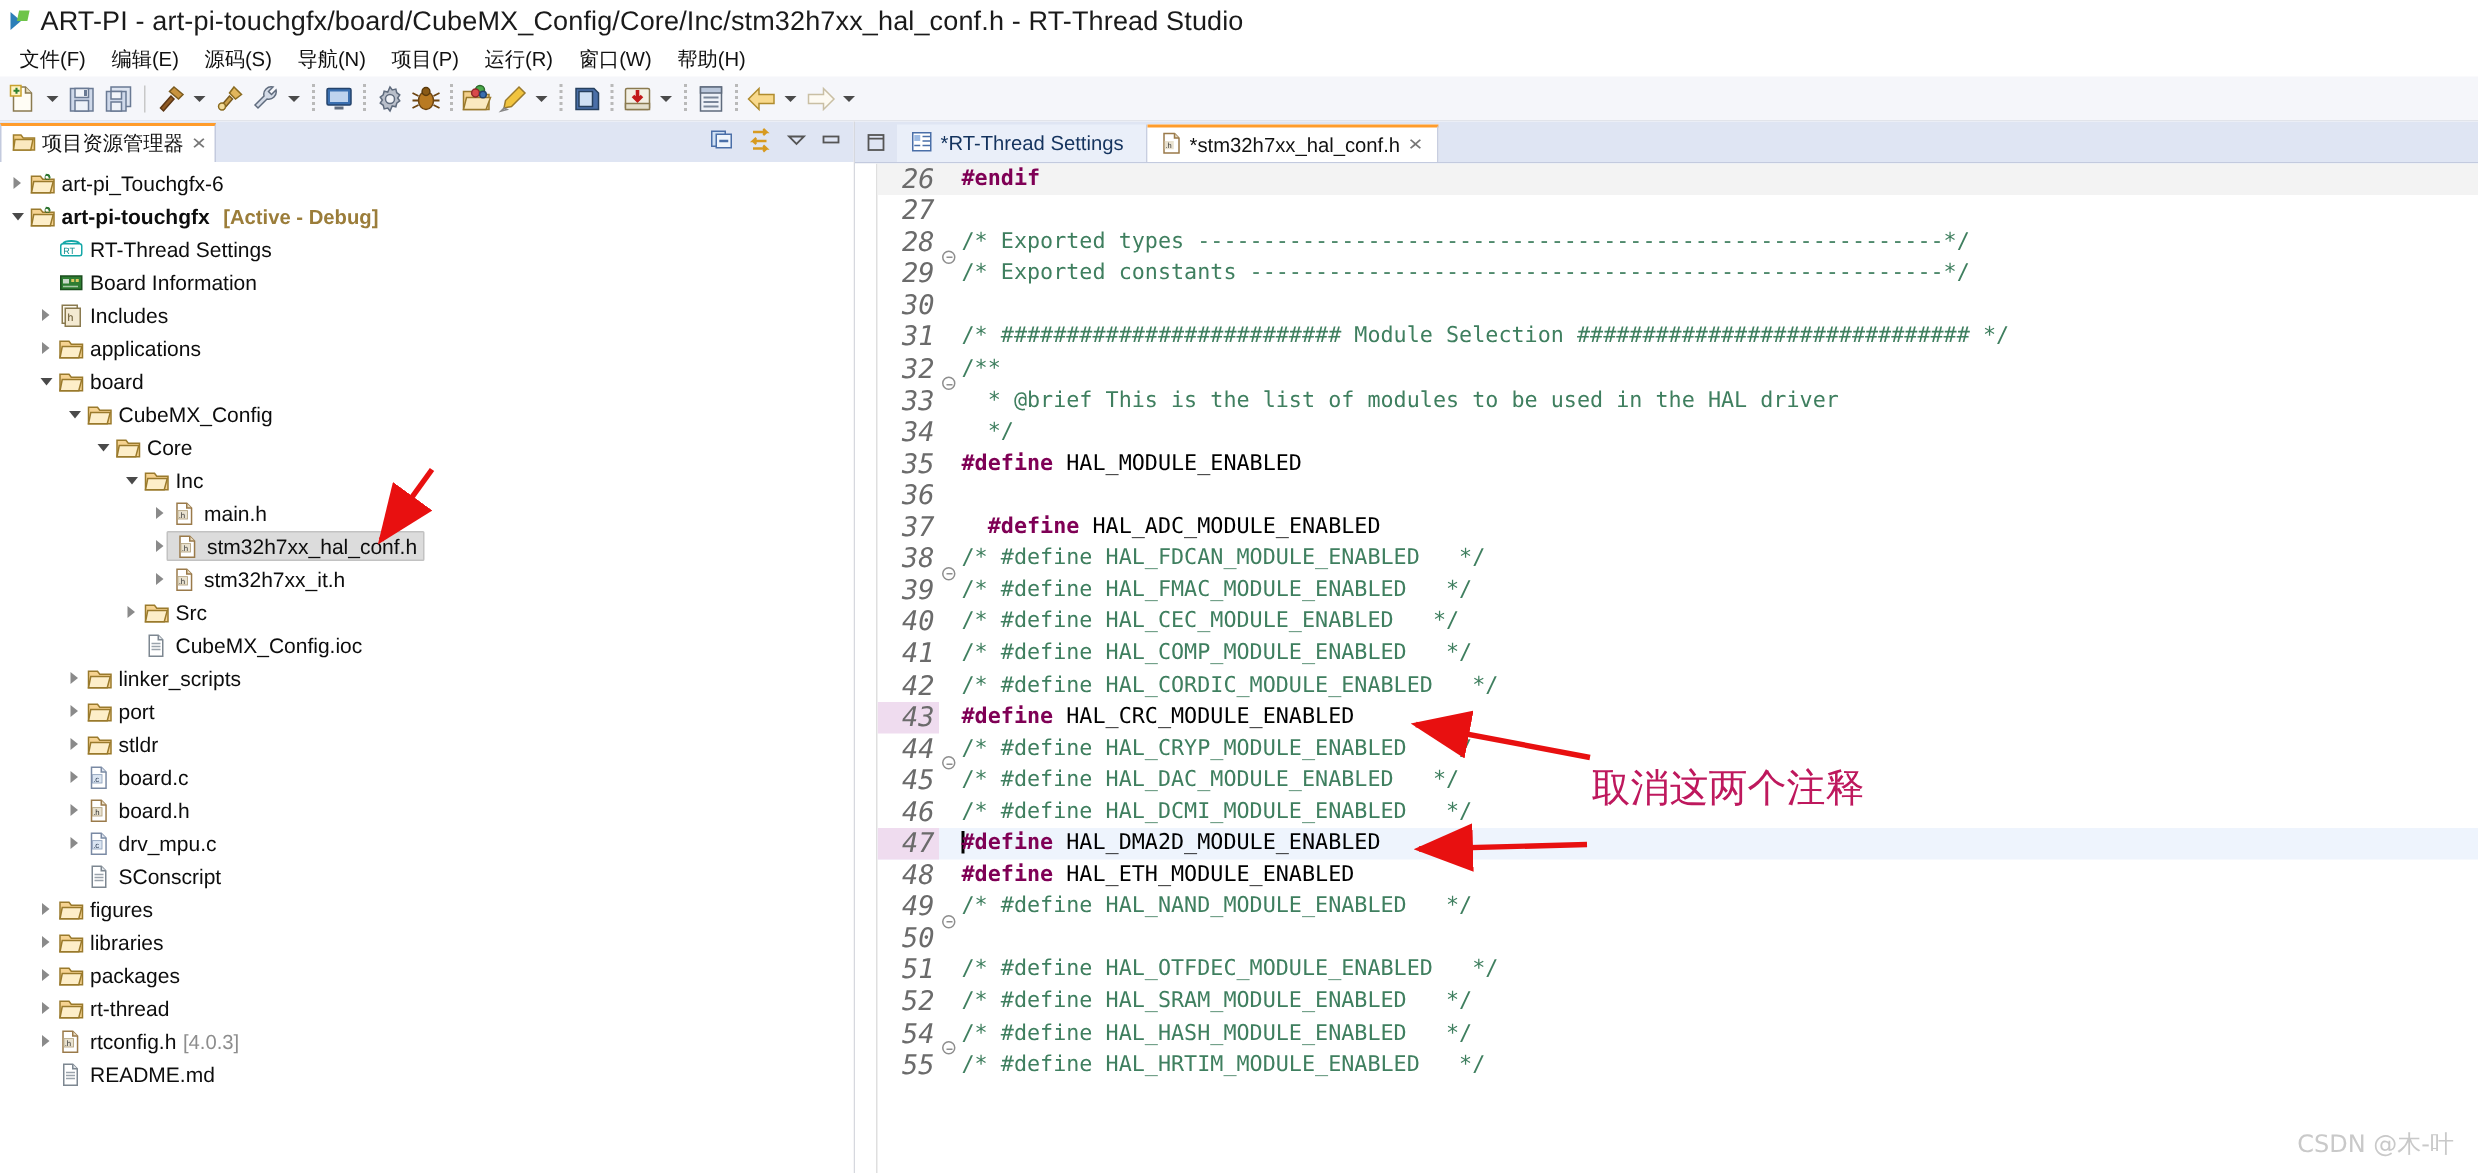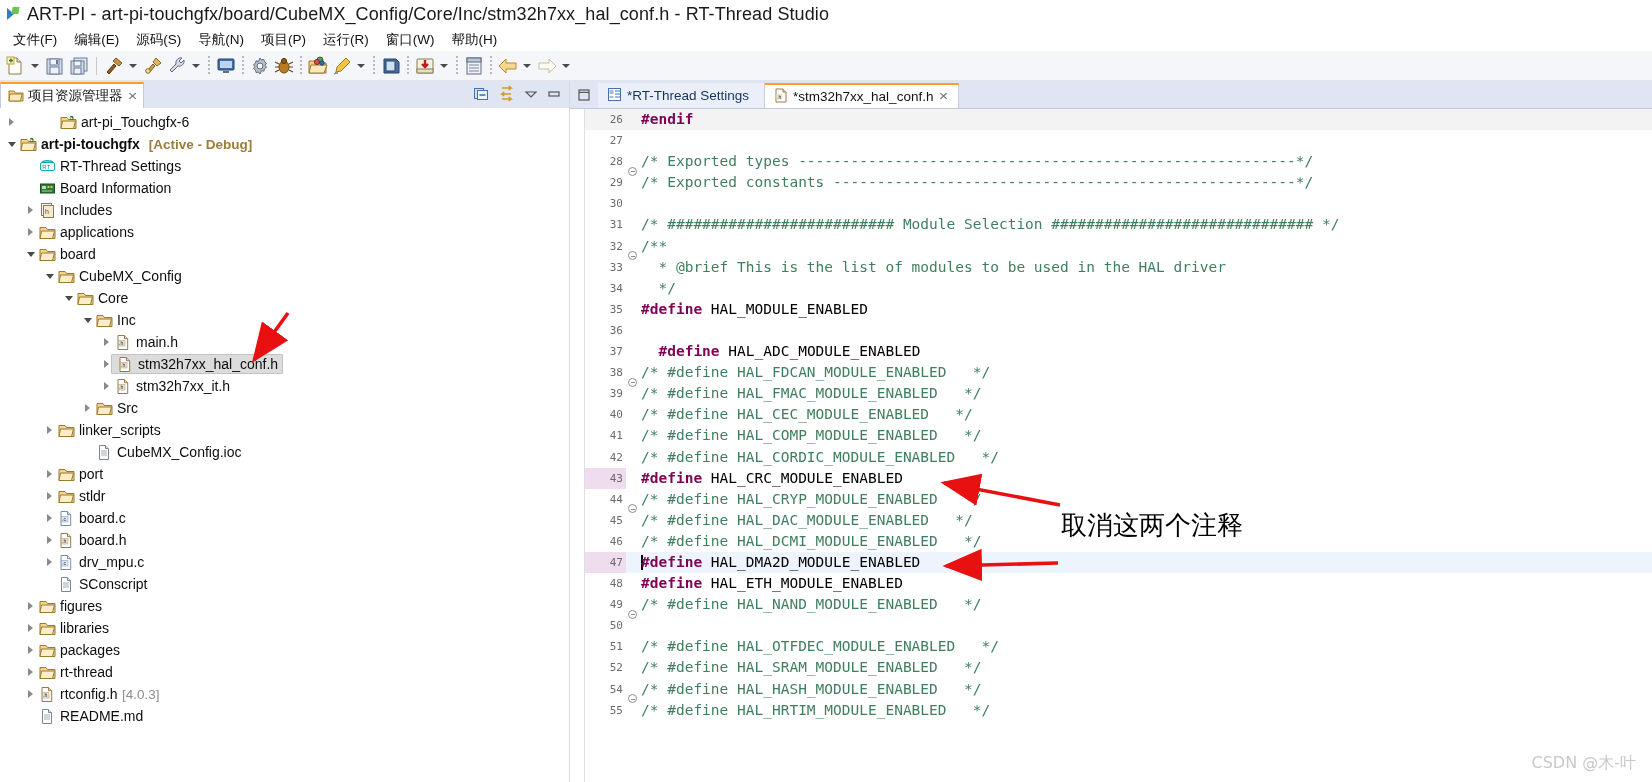--- a/index.html
+++ b/index.html
@@ -118,21 +118,21 @@
     width: 569px;
     flex: none;
     display: flex;
     flex-direction: column;
     background: #fff;
     border-right: 1px solid #d6d8de;
   }
   #explorer-tabbar {
     height: 27px;
     display: flex;
-    align-items: flex-end;
+    align-items: center;
     background: #dfe5f3;
     position: relative;
   }
   #explorer-tab {
     display: flex;
     align-items: center;
     height: 26px;
     padding: 0 6px 0 7px;
     background: #ffffff;
     border-top: 2px solid #ff9c2b;
@@ -286,23 +286,24 @@
     white-space: pre;
   }
   .cline.changed-hl .lnum { background: #efdcef; }
   .cline.caret-line { background: #eef4fd; }
   .cline.marked { background: #f3f3f3; }
   .lnum {
     width: 38px;
     text-align: right;
     padding-right: 3px;
     color: #6b6b6b;
-    font-size: 11px;
+    font-size: 18px;
     flex: none;
     font-family: "DejaVu Sans Mono", "Liberation Mono", monospace;
+    font-style: italic;
   }
   .fold {
     width: 13px;
     flex: none;
     text-align: center;
     color: #808080;
     font-size: 11px;
     position: relative;
   }
   .fold.has-fold::after {
@@ -331,21 +332,21 @@
   #overlay {
     position: absolute;
     left: 0; top: 0;
     width: 1652px; height: 782px;
     pointer-events: none;
   }
   #annot-text {
     position: absolute;
     left: 1061px;
     top: 508px;
-    color: #000000;
+    color: #be185d;
     font-size: 26px;
     font-family: "DejaVu Sans", sans-serif;
     white-space: nowrap;
   }
   #watermark {
     position: absolute;
     right: 16px;
     bottom: 8px;
     color: #c9c9c9;
     font-size: 16px;
@@ -568,21 +569,21 @@
         </span>
         <span>
           <svg width="14" height="14" viewBox="0 0 14 14">
             <rect x="2" y="5" width="10" height="4" fill="none" stroke="#555" stroke-width="1.2"></rect>
           </svg>
         </span>
       </div>
     </div>
 
     <div id="tree">
-        <div class="row" style="padding-left: 4px; gap: 40px;">
+        <div class="row" style="padding-left: 4px;">
           <span class="twisty collapsed">
             <i></i>
           </span>
           <span style="display: flex; align-items: center;">
             <span class="ticon">
               <svg width="17" height="17" viewBox="0 0 17 17">
                 <path d="M1 3.5h6l1.5 2H16v9H1z" fill="#f6d391" stroke="#9a7a2c"></path>
                 <path d="M2.5 7h13l-2 7.5H1z" fill="#fdeec9" stroke="#9a7a2c"></path>
                 <path d="M10.5 2.5c1.6 0 2.6 1 2.6 2.3" fill="none" stroke="#2e7d32" stroke-width="1.3"></path>
                 <text x="9.5" y="6.2" font-size="5.5" fill="#2b6a2b" font-family="Liberation Sans, sans-serif">C</text>
@@ -776,45 +777,45 @@
           <span style="display: flex; align-items: center;">
             <span class="ticon">
               <svg width="17" height="17" viewBox="0 0 17 17">
                 <path d="M1 3.5h6l1.5 2H16v9H1z" fill="#f6d391" stroke="#9a7a2c"></path>
                 <path d="M2.5 7h13l-2 7.5H1z" fill="#fdeec9" stroke="#9a7a2c"></path>
               </svg>
             </span>
             <span class="tlabel">Src</span>
           </span>
         </div>
-        <div class="row" style="padding-left: 42px;">
-          <span class="twisty collapsed">
-            <i></i>
-          </span>
-          <span style="display: flex; align-items: center;">
-            <span class="ticon">
-              <svg width="17" height="17" viewBox="0 0 17 17">
-                <path d="M1 3.5h6l1.5 2H16v9H1z" fill="#f6d391" stroke="#9a7a2c"></path>
-                <path d="M2.5 7h13l-2 7.5H1z" fill="#fdeec9" stroke="#9a7a2c"></path>
-              </svg>
-            </span>
-            <span class="tlabel">linker_scripts</span>
-          </span>
-        </div>
         <div class="row" style="padding-left: 80px;">
           <span class="twisty none"></span>
           <span style="display: flex; align-items: center;">
             <span class="ticon">
               <svg width="17" height="17" viewBox="0 0 17 17">
                 <path d="M3.5 1.5h6l3 3v11h-9z" fill="#ffffff" stroke="#7d8791"></path>
                 <path d="M9.5 1.5v3h3" fill="#e4e8ec" stroke="#7d8791"></path>
                 <path d="M5 7h6M5 9h6M5 11h6" stroke="#9aa3ac" stroke-width=".9"></path>
               </svg>
             </span>
             <span class="tlabel">CubeMX_Config.ioc</span>
+          </span>
+        </div>
+        <div class="row" style="padding-left: 42px;">
+          <span class="twisty collapsed">
+            <i></i>
+          </span>
+          <span style="display: flex; align-items: center;">
+            <span class="ticon">
+              <svg width="17" height="17" viewBox="0 0 17 17">
+                <path d="M1 3.5h6l1.5 2H16v9H1z" fill="#f6d391" stroke="#9a7a2c"></path>
+                <path d="M2.5 7h13l-2 7.5H1z" fill="#fdeec9" stroke="#9a7a2c"></path>
+              </svg>
+            </span>
+            <span class="tlabel">linker_scripts</span>
           </span>
         </div>
         <div class="row" style="padding-left: 42px;">
           <span class="twisty collapsed">
             <i></i>
           </span>
           <span style="display: flex; align-items: center;">
             <span class="ticon">
               <svg width="17" height="17" viewBox="0 0 17 17">
                 <path d="M1 3.5h6l1.5 2H16v9H1z" fill="#f6d391" stroke="#9a7a2c"></path>

